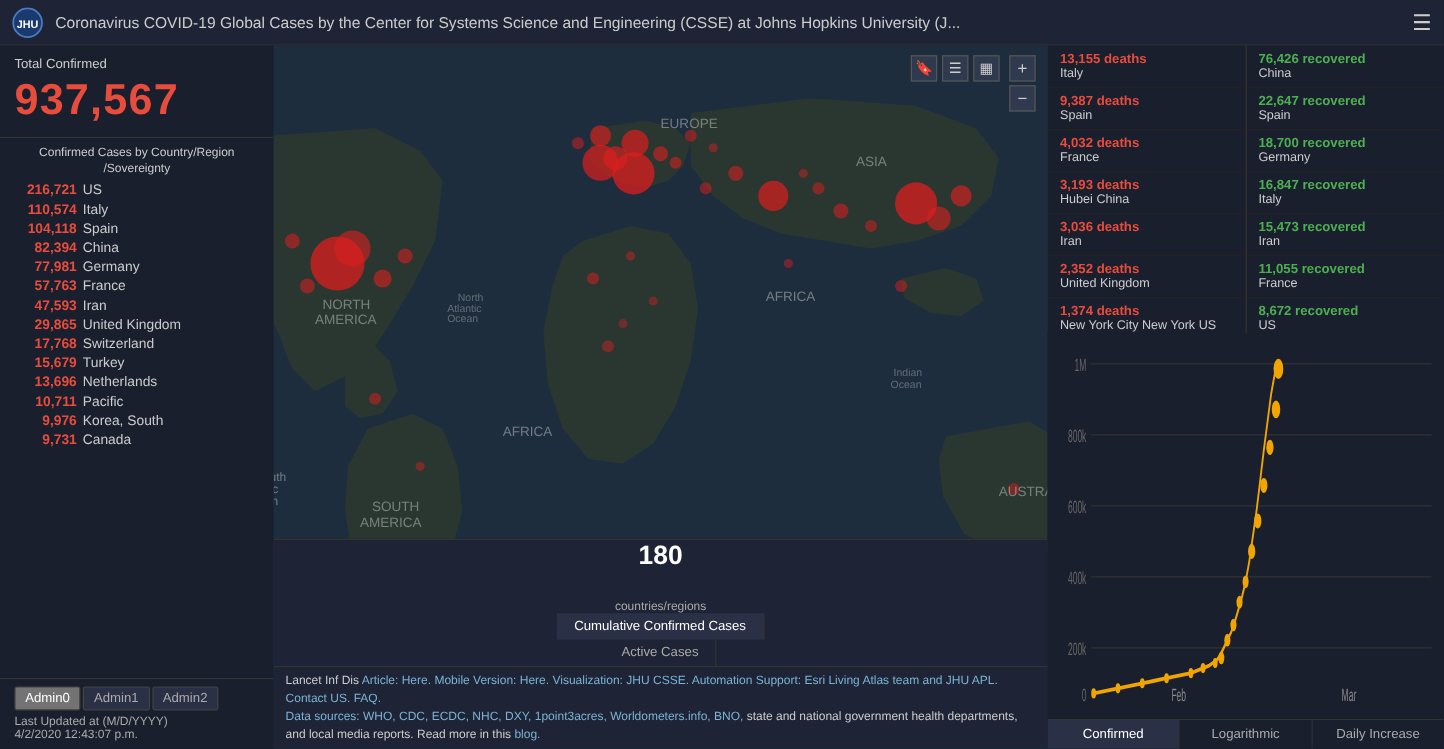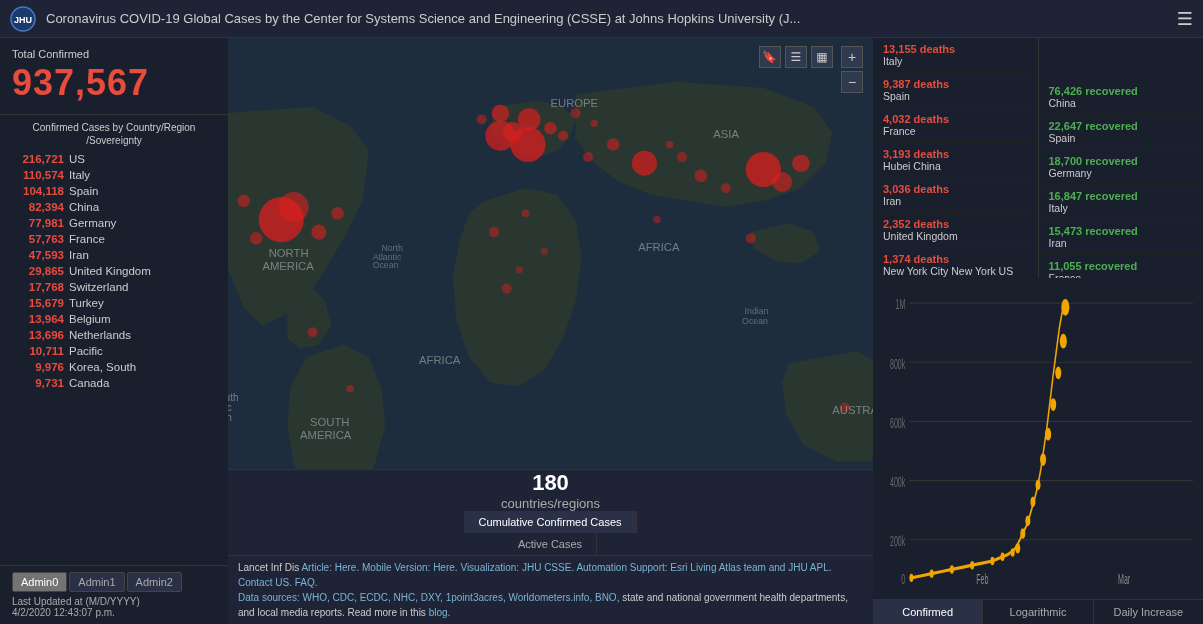--- a/index.html
+++ b/index.html
@@ -376,24 +376,20 @@
             <span class="num">29,865</span>
             <span class="name">United Kingdom</span>
           </div>
           <div class="country-item">
             <span class="num">17,768</span>
             <span class="name">Switzerland</span>
           </div>
           <div class="country-item">
             <span class="num">15,679</span>
             <span class="name">Turkey</span>
-          </div>
-          <div class="country-item">
-            <span class="num">13,964</span>
-            <span class="name">Belgium</span>
           </div>
           <div class="country-item">
             <span class="num">13,696</span>
             <span class="name">Netherlands</span>
           </div>
           <div class="country-item">
             <span class="num">10,711</span>
             <span class="name">Pacific</span>
           </div>
           <div class="country-item">
@@ -527,21 +523,21 @@
       <div class="map-ctrl-btn">−</div>
     </div>
 
     <div class="esri-credit">Esri, FAO, NOAA</div>
 
     <div id="map-bottom">
       <div id="map-tab-row">
         <div style="display:flex; align-items:center; padding: 0 6px; min-width:60px;">
           <div style="text-align:center;">
             <div style="font-size:22px; font-weight:bold; color:#fff;">180</div>
-            <div style="font-size:13px; color:#aaa;">countries/regions</div>
+            <div style="font-size:10px; color:#aaa;margin-top:24px;">countries/regions</div>
           </div>
         </div>
         <div class="map-tab active">Cumulative Confirmed Cases</div>
         <div class="map-tab">Active Cases</div>
       </div>
       <div id="info-bar">
         <span class="white">Lancet Inf Dis</span>
         <span> Article: </span>
         <a href="#">Here</a>.
         <span> Mobile Version: </span>
@@ -592,21 +588,21 @@
           <div class="stat-item">
             <span class="stat-num red">2,352 deaths</span>
             <span class="stat-country">United Kingdom</span>
           </div>
           <div class="stat-item">
             <span class="stat-num red">1,374 deaths</span>
             <span class="stat-country">New York City New York US</span>
           </div>
         </div>
 
-      <div style="flex:1; overflow-y:auto;margin-top:42px;">
+      <div style="flex:1; overflow-y:auto;">
       <div class="stat-item">
             <span class="stat-num green">76,426 recovered</span>
             <span class="stat-country">China</span>
           </div>
           <div class="stat-item">
             <span class="stat-num green">22,647 recovered</span>
             <span class="stat-country">Spain</span>
           </div>
           <div class="stat-item">
             <span class="stat-num green">18,700 recovered</span>

